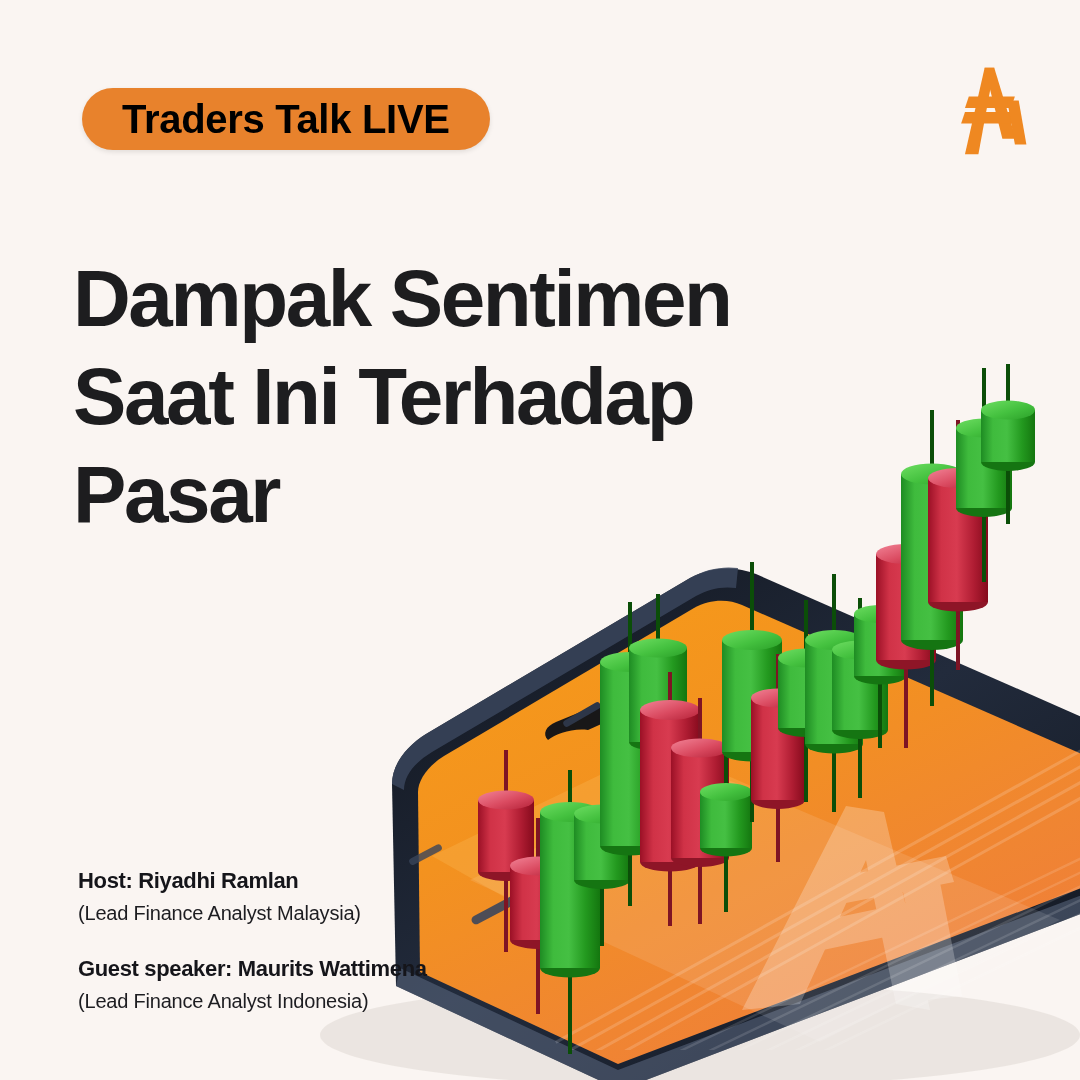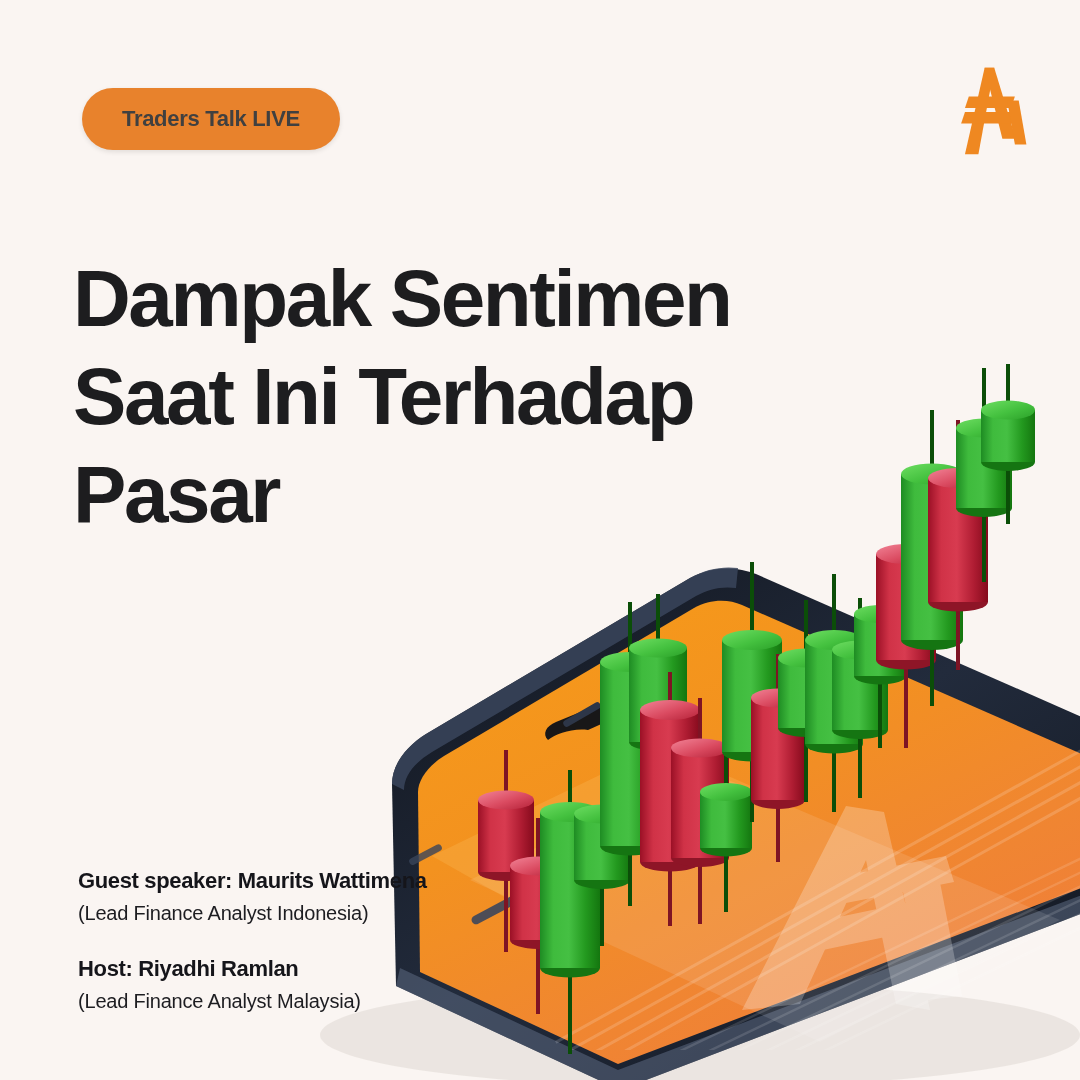--- a/index.html
+++ b/index.html
@@ -18,21 +18,21 @@
   .content{position:absolute;left:0;top:0;width:1080px;height:1080px;z-index:3;}
 
   .pill{
     position:absolute;left:82px;top:88px;height:62px;
     padding:0 40px;border-radius:34px;
     background:#e8822c;
     display:flex;align-items:center;justify-content:center;
     box-shadow:0 2px 5px rgba(0,0,0,.10);
   }
   .pill span{
-    color:#404040;font-size:22px;font-weight:bold;letter-spacing:-.3px;
+    color:#000000;font-size:40px;font-weight:bold;letter-spacing:-.3px;
     white-space:nowrap;
   }
 
   .headline{
     position:absolute;left:73px;top:196px;width:740px;
     color:#1d1d1f;
     font-size:80px;line-height:98px;font-weight:bold;
     letter-spacing:-2.4px;
     white-space:pre-line;
   }
@@ -347,23 +347,23 @@
       </g>
     </svg>
 
     <h1 class="headline">Dampak Sentimen
 Saat Ini Terhadap
 Pasar</h1>
 
 
     <div class="credits">
       <div class="credit-block">
+        <div class="credit-name">Host: Riyadhi Ramlan</div>
+        <div class="credit-role">(Lead Finance Analyst Malaysia)</div>
+      </div>
+      <div class="credit-block">
         <div class="credit-name">Guest speaker: Maurits Wattimena</div>
         <div class="credit-role">(Lead Finance Analyst Indonesia)</div>
       </div>
-      <div class="credit-block">
-        <div class="credit-name">Host: Riyadhi Ramlan</div>
-        <div class="credit-role">(Lead Finance Analyst Malaysia)</div>
-      </div>
     </div>
 
   </div>
 </div>
 
 </body></html>

